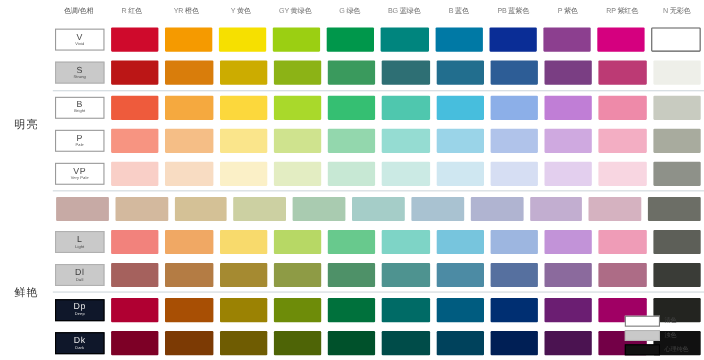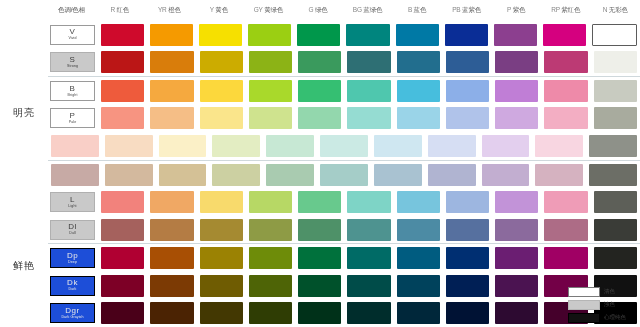--- a/index.html
+++ b/index.html
@@ -82,21 +82,21 @@
     border:1px solid #9a9a9a;
     box-sizing:border-box;
     display:flex;flex-direction:column;
     align-items:center;justify-content:center;
     line-height:1;
   }
   .tone-cell .abbr{font-size:8px;letter-spacing:0.5px;}
   .tone-cell .full{font-size:3.6px;letter-spacing:0.1px;margin-top:1px;}
   .tone-cell.bg-white{background:#ffffff;color:#4a4a4a;}
   .tone-cell.bg-gray{background:#c9c9c9;color:#3d3d3d;border-color:#b0b0b0;}
-  .tone-cell.bg-black{background:#1d4ed8;color:#e8e8e8;border-color:#000;}
+  .tone-cell.bg-black{background:#0f172a;color:#e8e8e8;border-color:#000;}
 
   .swatches{
     flex:1 1 0;
     display:flex;
     height:22px;
   }
   .sw{
     flex:1 1 0;
     height:22px;
     margin:0 3px;
@@ -228,20 +228,24 @@
             <div class="sw" style="background: rgb(147, 215, 173);"></div>
             <div class="sw" style="background: rgb(149, 220, 210);"></div>
             <div class="sw" style="background: rgb(154, 212, 232);"></div>
             <div class="sw" style="background: rgb(176, 195, 234);"></div>
             <div class="sw" style="background: rgb(207, 169, 224);"></div>
             <div class="sw" style="background: rgb(243, 174, 195);"></div>
             <div class="sw" style="background: rgb(168, 171, 158);"></div>
           </div>
         </div>
         <div class="row">
+          <div class="tone-cell bg-white">
+            <div class="abbr">VP</div>
+            <div class="full">Very Pale</div>
+          </div>
           <div class="swatches">
             <div class="sw" style="background: rgb(249, 207, 199);"></div>
             <div class="sw" style="background: rgb(248, 220, 194);"></div>
             <div class="sw" style="background: rgb(251, 240, 199);"></div>
             <div class="sw" style="background: rgb(227, 237, 194);"></div>
             <div class="sw" style="background: rgb(199, 232, 212);"></div>
             <div class="sw" style="background: rgb(203, 234, 228);"></div>
             <div class="sw" style="background: rgb(207, 231, 241);"></div>
             <div class="sw" style="background: rgb(214, 222, 243);"></div>
             <div class="sw" style="background: rgb(227, 207, 238);"></div>
@@ -333,39 +337,20 @@
             <div class="sw" style="background: rgb(78, 100, 6);"></div>
             <div class="sw" style="background: rgb(0, 81, 43);"></div>
             <div class="sw" style="background: rgb(0, 76, 73);"></div>
             <div class="sw" style="background: rgb(0, 66, 92);"></div>
             <div class="sw" style="background: rgb(0, 31, 85);"></div>
             <div class="sw" style="background: rgb(75, 19, 81);"></div>
             <div class="sw" style="background: rgb(115, 0, 71);"></div>
             <div class="sw" style="background: rgb(17, 17, 17);"></div>
           </div>
         </div>
-        <div class="row">
-          <div class="tone-cell bg-black">
-            <div class="abbr">Dgr</div>
-            <div class="full">Dark Grayish</div>
-          </div>
-          <div class="swatches">
-            <div class="sw" style="background: rgb(74, 0, 25);"></div>
-            <div class="sw" style="background: rgb(75, 35, 3);"></div>
-            <div class="sw" style="background: rgb(67, 56, 2);"></div>
-            <div class="sw" style="background: rgb(47, 61, 4);"></div>
-            <div class="sw" style="background: rgb(0, 49, 25);"></div>
-            <div class="sw" style="background: rgb(0, 45, 44);"></div>
-            <div class="sw" style="background: rgb(0, 39, 58);"></div>
-            <div class="sw" style="background: rgb(0, 18, 52);"></div>
-            <div class="sw" style="background: rgb(45, 10, 49);"></div>
-            <div class="sw" style="background: rgb(69, 0, 43);"></div>
-            <div class="sw" style="background: rgb(0, 0, 0);"></div>
-          </div>
-        </div>
       </div>
   </div>
 
   <div class="legend" id="legend">
       <div class="legend-item">
         <div class="legend-sw l-clear"></div>
         <div class="legend-label">清色</div>
       </div>
       <div class="legend-item">
         <div class="legend-sw l-dull"></div>

